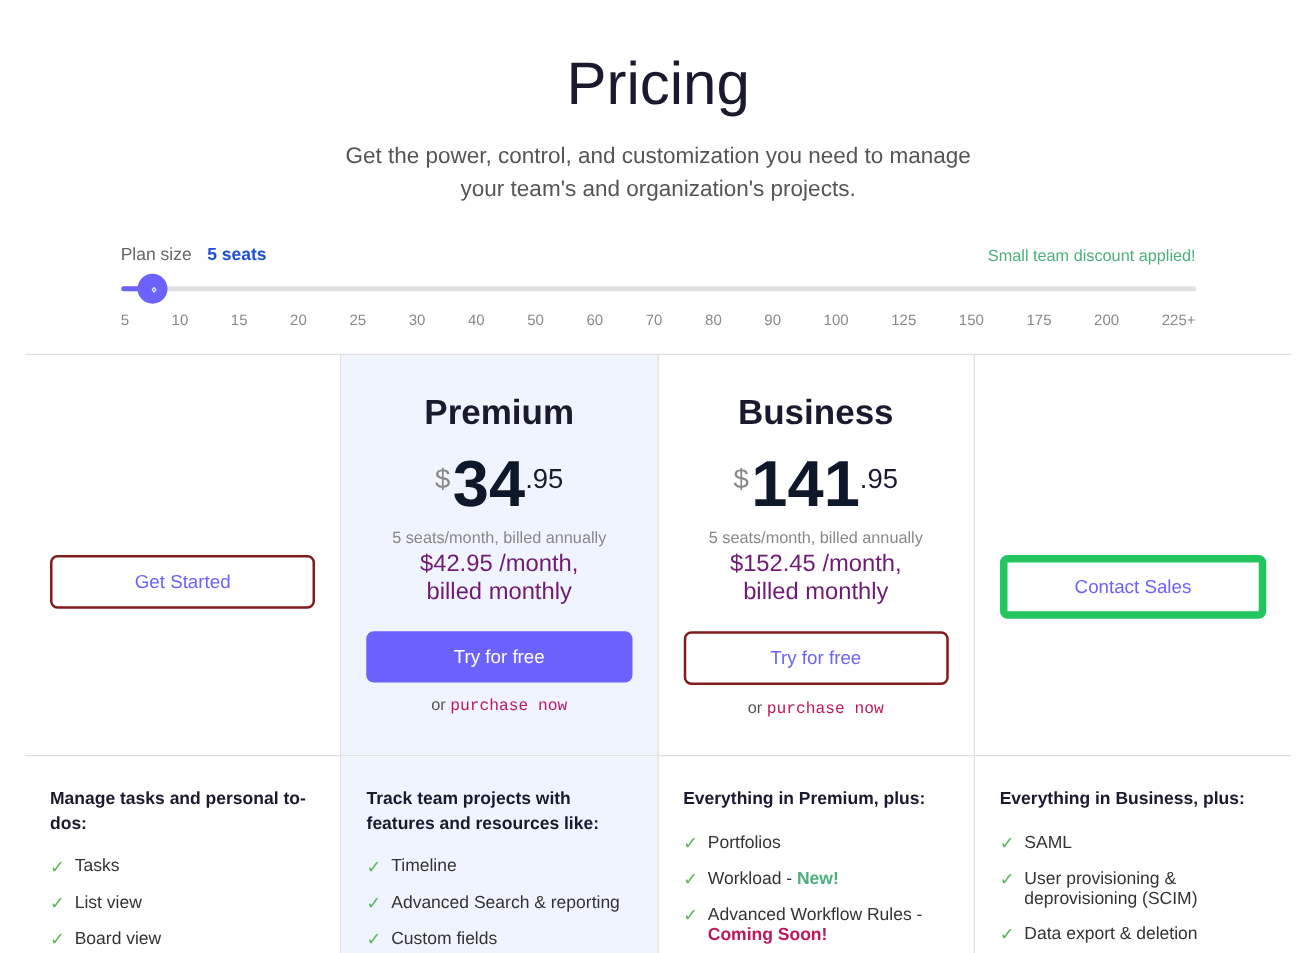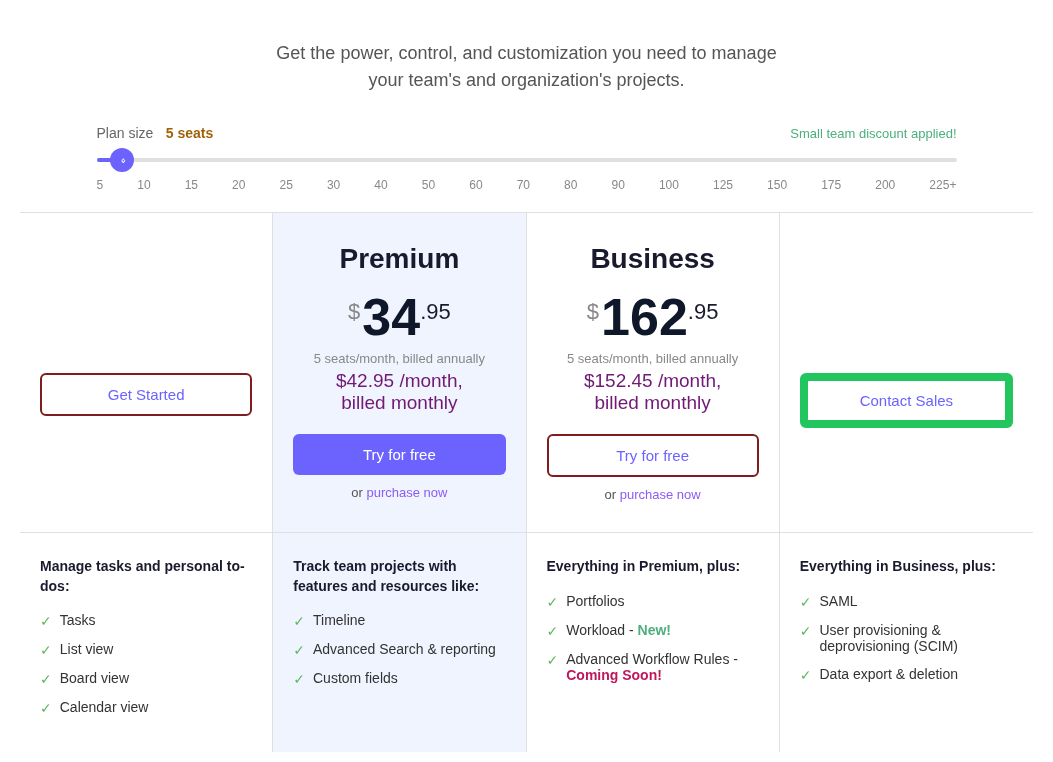--- a/index.html
+++ b/index.html
@@ -39,21 +39,21 @@
       align-items: center;
       margin-bottom: 8px;
     }
     .plan-size-label {
       font-size: 14px;
       color: #666;
     }
     .plan-size-value {
       font-size: 14px;
       font-weight: 600;
-      color: #a16207;
+      color: #1d4ed8;
       margin-left: 8px;
     }
     .discount-label {
       font-size: 13px;
       color: #4caf7d;
     }
     .slider-track-container {
       position: relative;
       padding: 8px 0;
     }
@@ -170,42 +170,43 @@
       padding: 11px 28px;
       border-radius: 6px;
       font-size: 15px;
       cursor: pointer;
       width: 100%;
       font-weight: 500;
     }
     .btn-outline-dark {
       background: white;
       color: #6c63ff;
-      border: 8px solid #22c55e;
+      border: 6px solid #22c55e;
       padding: 11px 28px;
       border-radius: 6px;
       font-size: 15px;
       cursor: pointer;
       width: 100%;
       font-weight: 500;
     }
     .plan-col.basic-col {
       padding-top: 80px;
     }
     .plan-col.enterprise-col {
       padding-top: 80px;
     }
     .purchase-link {
       margin-top: 10px;
       font-size: 13px;
       color: #555;
     }
     .purchase-link a {
-      color: #8b5cf6;
+      color: #be185d;
       text-decoration: none;
+      font-family: Liberation Mono, monospace;
     }
     .features-table {
       display: grid;
       grid-template-columns: 1fr 1fr 1fr 1fr;
       border-top: 1px solid #e0e0e0;
     }
     .features-col {
       padding: 24px 20px;
       border-right: 1px solid #e0e0e0;
     }
@@ -244,20 +245,21 @@
       font-weight: 700;
       color: #be185d;
       text-align: right;
     }
   </style>
 </head>
 <body>
 
 <div class="page-container">
   <div class="header">
+    <h1>Pricing</h1>
     <p>Get the power, control, and customization you need to manage<br>your team's and organization's projects.</p>
   </div>
 
   <div class="slider-section">
     <div class="slider-header">
       <div>
         <span class="plan-size-label">Plan size</span>
         <span class="plan-size-value">5 seats</span>
       </div>
       <span class="discount-label">Small team discount applied!</span>
@@ -311,21 +313,21 @@
       <button class="btn-primary">Try for free</button>
       <div class="purchase-link">
         or <a href="#">purchase now</a>
       </div>
     </div>
 
     <div class="plan-col">
       <div class="plan-name">Business</div>
       <div class="price-display">
         <span class="currency-symbol">$</span>
-        <span class="price-main">162</span>
+        <span class="price-main">141</span>
         <span class="price-cents">.95</span>
       </div>
       <div class="price-period">5 seats/month, billed annually</div>
       <div class="price-monthly">$152.45 /month,<br>billed monthly</div>
       <button class="btn-outline">Try for free</button>
       <div class="purchase-link">
         or <a href="#">purchase now</a>
       </div>
     </div>
 

